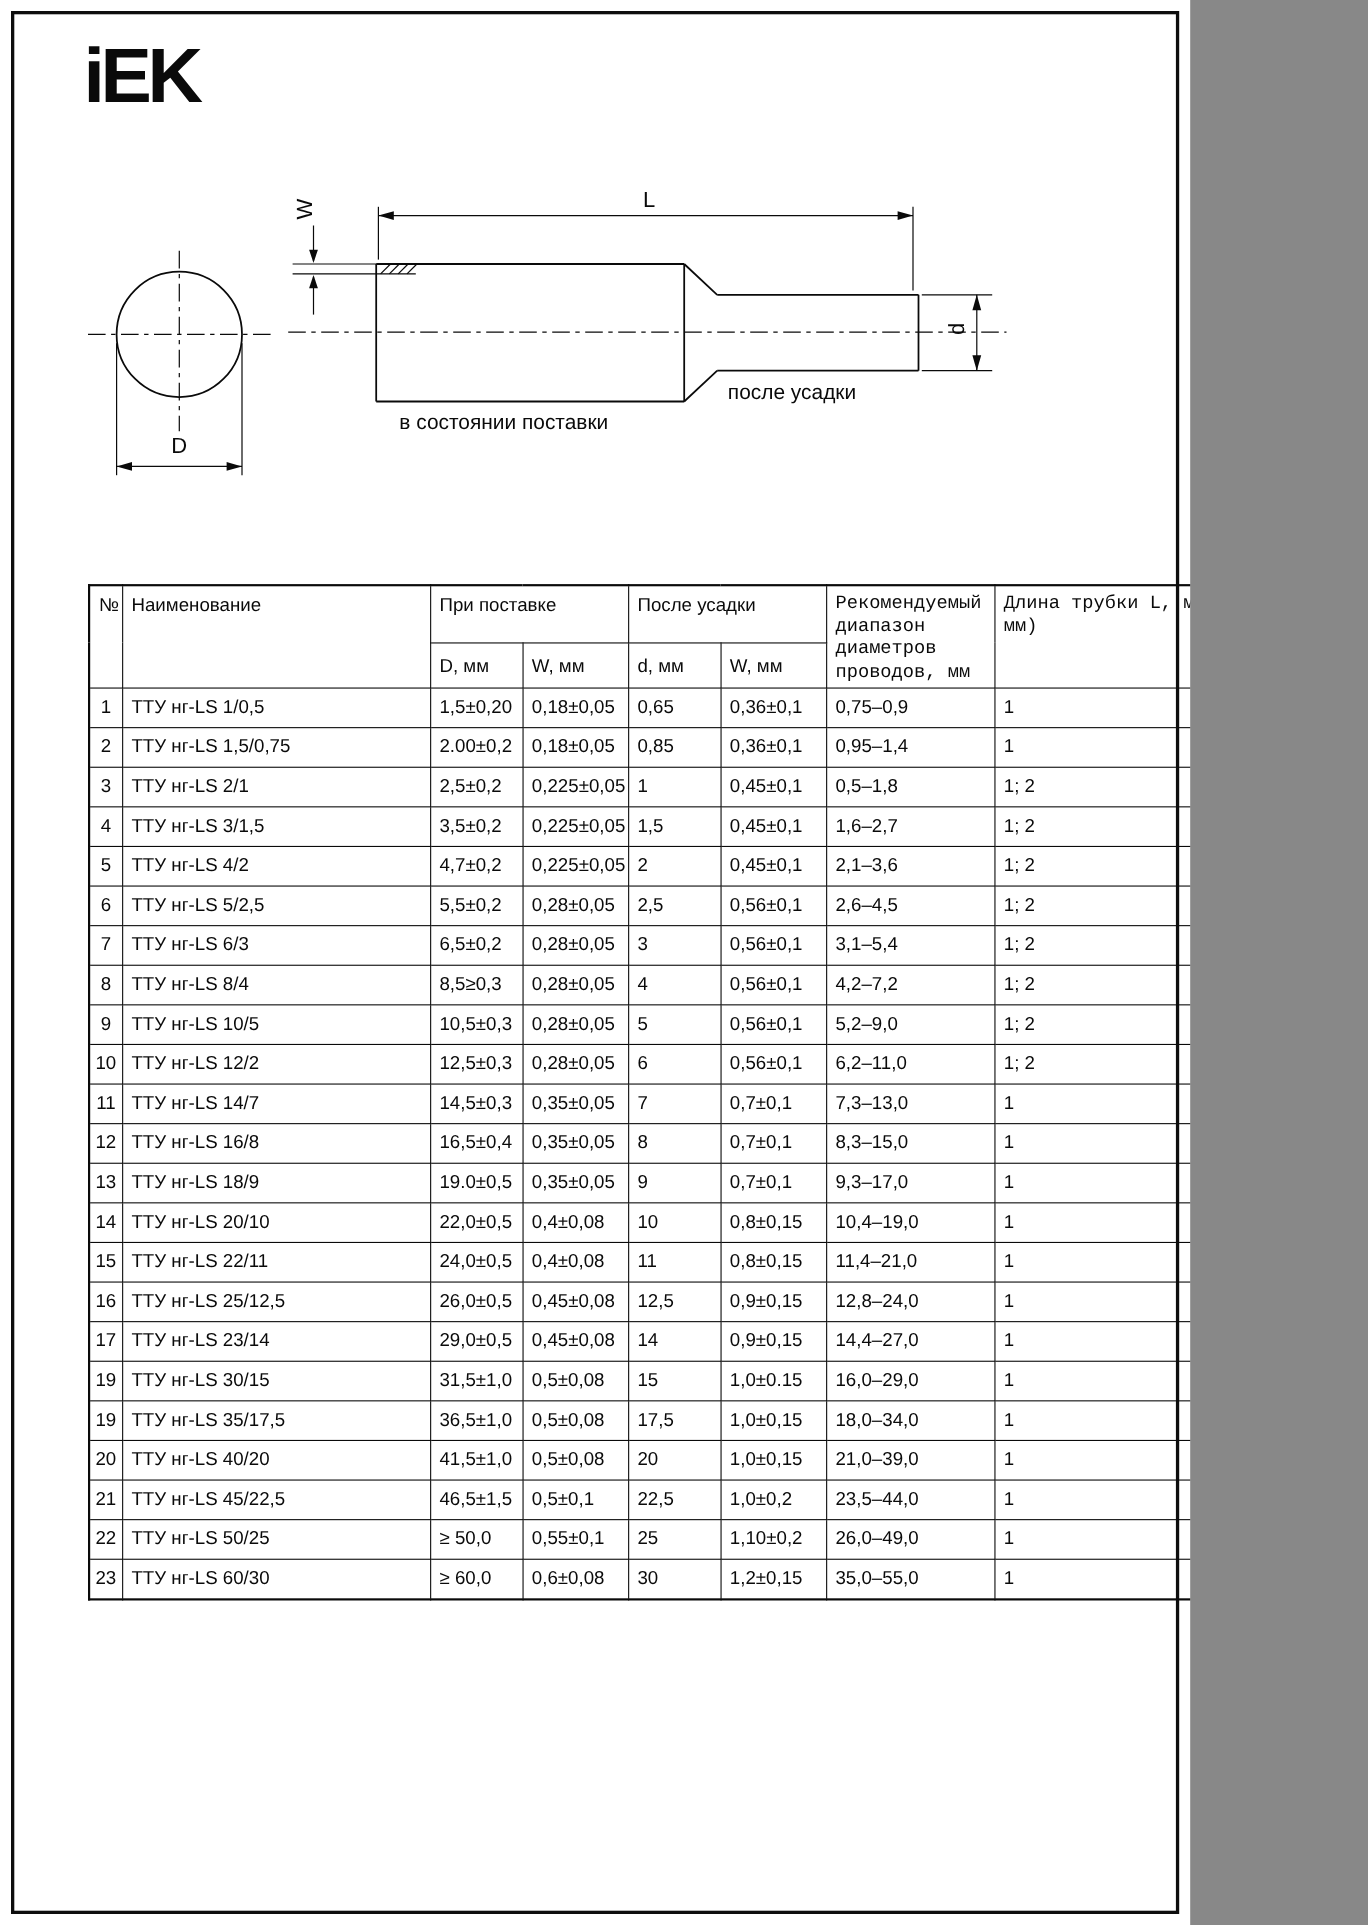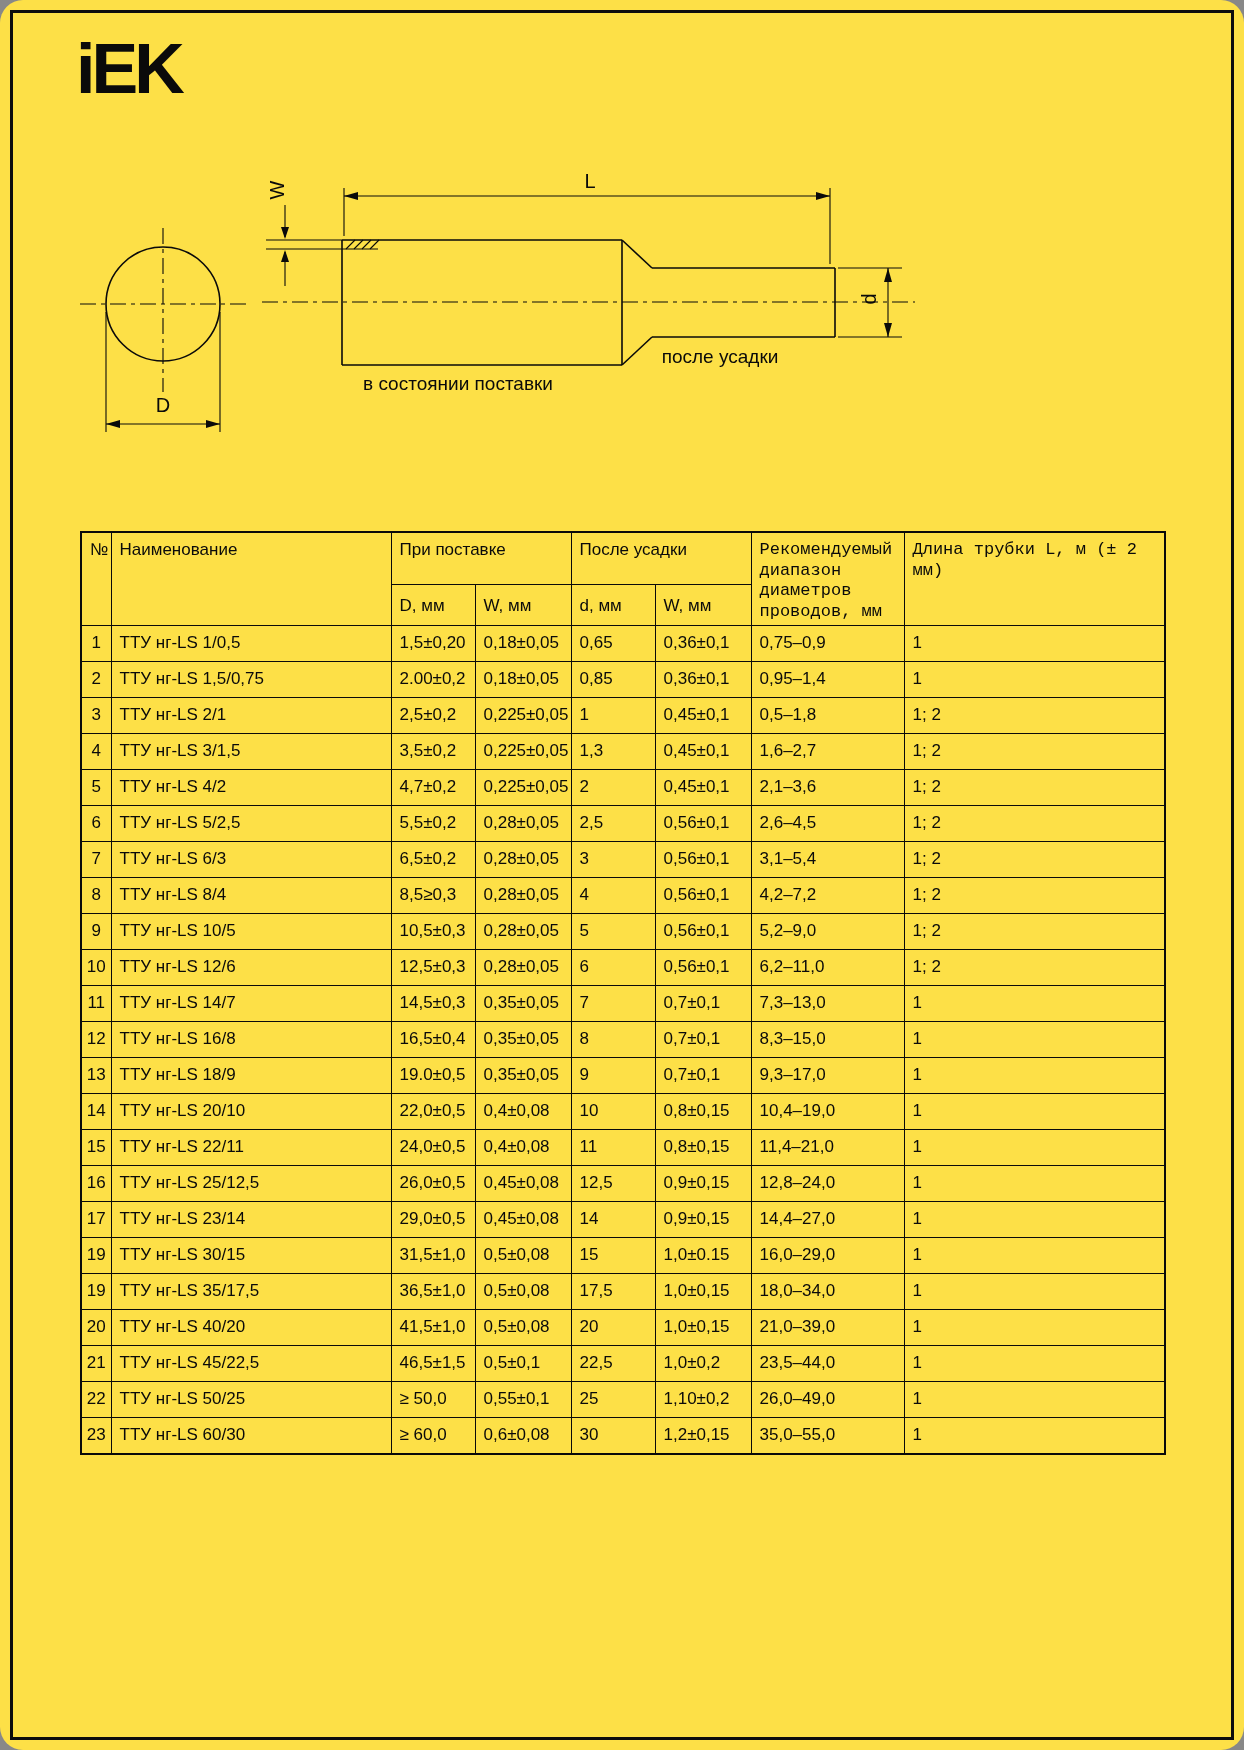--- a/index.html
+++ b/index.html
@@ -1,18 +1,18 @@
 <!DOCTYPE html>
 <html><head>
 <meta charset="utf-8">
 <style>
   html,body { margin:0; padding:0; background:#888; }
   .page {
-    position:relative; width:1244px; height:1750px; background:#fde047;
-    font-family:"Liberation Sans", sans-serif; color:#000; overflow:hidden;border-radius:23px;
+    position:relative; width:1082px; height:1750px; background:#ffffff;
+    font-family:"Liberation Sans", sans-serif; color:#000; overflow:hidden;
   }
   .frame {
     position:absolute; left:10px; top:10px; right:10px; bottom:10px;
     border:3px solid #0d0d0d; pointer-events:none;
   }
   .logo {
     position:absolute; left:76px; top:34px;
     font-size:70px; font-weight:800; letter-spacing:-4px; color:#0a0a0a;
     line-height:1;
   }
@@ -168,21 +168,21 @@
           <td class="c4">1</td>
           <td class="c5">0,45±0,1</td>
           <td class="c6">0,5–1,8</td>
           <td class="c7">1; 2</td>
         </tr>
         <tr>
           <td class="c0">4</td>
           <td class="c1">ТТУ нг-LS 3/1,5</td>
           <td class="c2">3,5±0,2</td>
           <td class="c3">0,225±0,05</td>
-          <td class="c4">1,3</td>
+          <td class="c4">1,5</td>
           <td class="c5">0,45±0,1</td>
           <td class="c6">1,6–2,7</td>
           <td class="c7">1; 2</td>
         </tr>
         <tr>
           <td class="c0">5</td>
           <td class="c1">ТТУ нг-LS 4/2</td>
           <td class="c2">4,7±0,2</td>
           <td class="c3">0,225±0,05</td>
           <td class="c4">2</td>
@@ -225,21 +225,21 @@
           <td class="c1">ТТУ нг-LS 10/5</td>
           <td class="c2">10,5±0,3</td>
           <td class="c3">0,28±0,05</td>
           <td class="c4">5</td>
           <td class="c5">0,56±0,1</td>
           <td class="c6">5,2–9,0</td>
           <td class="c7">1; 2</td>
         </tr>
         <tr>
           <td class="c0">10</td>
-          <td class="c1">ТТУ нг-LS 12/6</td>
+          <td class="c1">ТТУ нг-LS 12/2</td>
           <td class="c2">12,5±0,3</td>
           <td class="c3">0,28±0,05</td>
           <td class="c4">6</td>
           <td class="c5">0,56±0,1</td>
           <td class="c6">6,2–11,0</td>
           <td class="c7">1; 2</td>
         </tr>
         <tr>
           <td class="c0">11</td>
           <td class="c1">ТТУ нг-LS 14/7</td>

